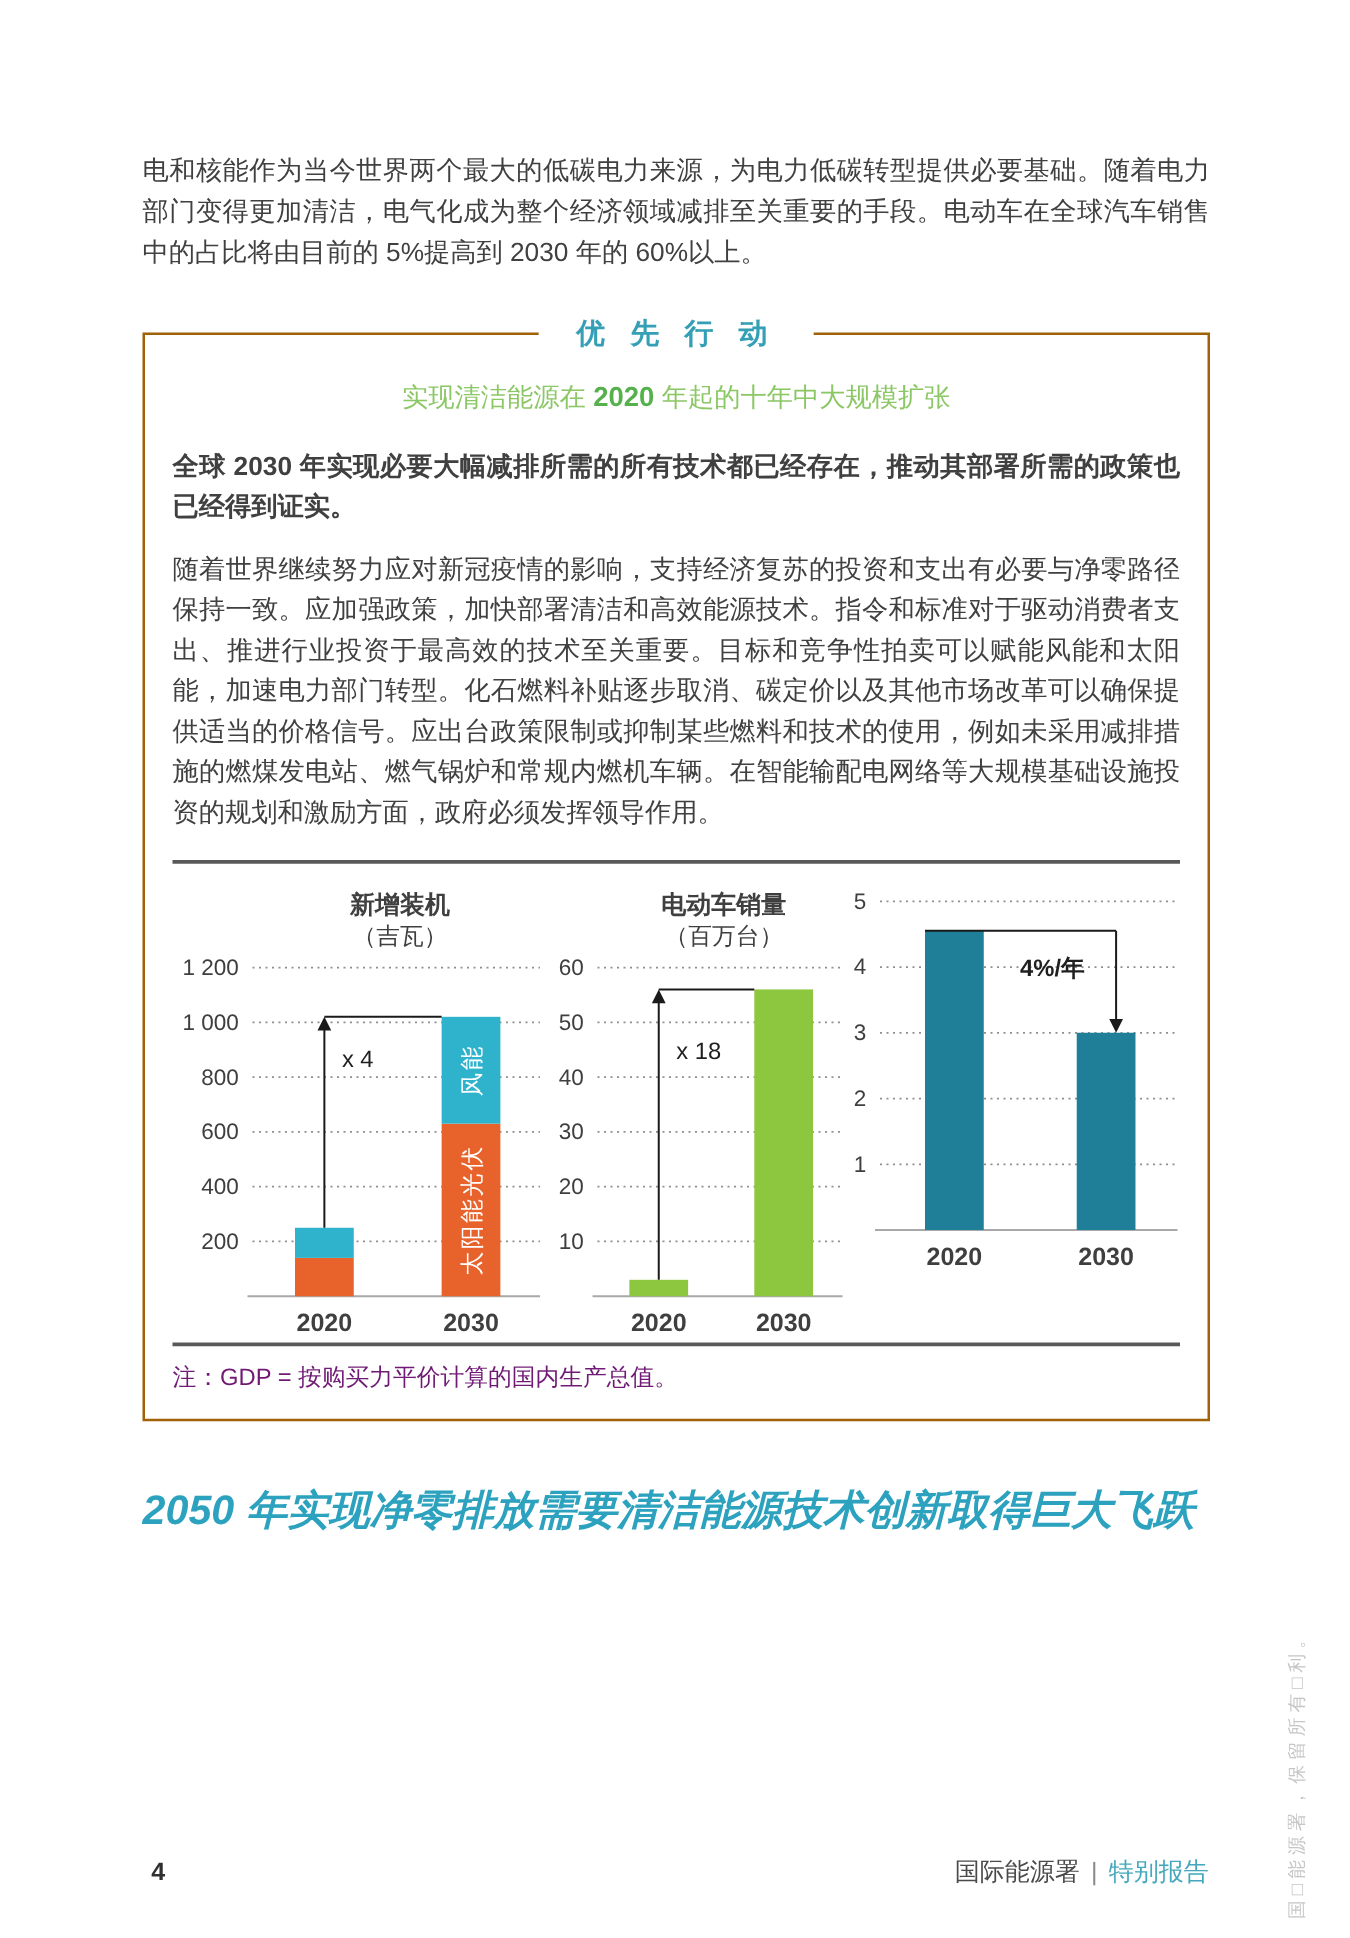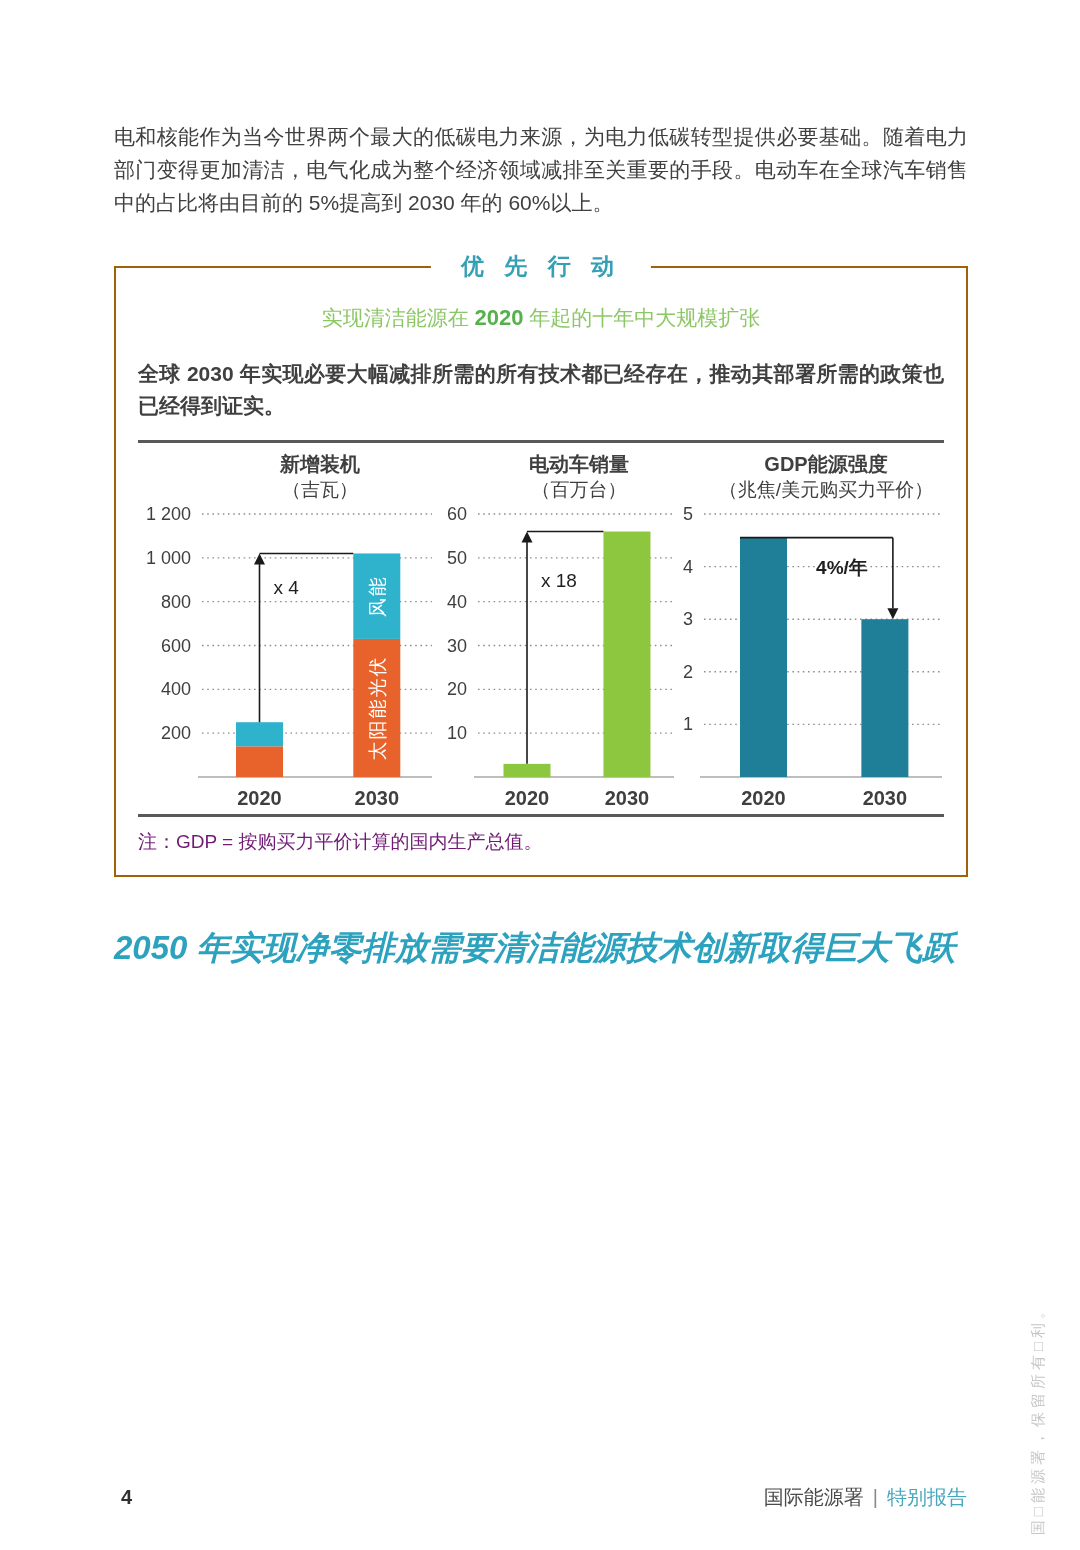--- a/index.html
+++ b/index.html
@@ -19,21 +19,21 @@
     letter-spacing:7px;white-space:nowrap;line-height:30px;
   }
   .box-subtitle{text-align:center;color:#8cc766;font-size:21px;margin:6px 0 26px;font-weight:500;}
   .box-subtitle b{color:#55b14b;font-size:22px;}
   .lead{font-weight:bold;font-size:21px;line-height:1.55;text-align:justify;margin-bottom:17px;}
   .box-body{font-size:21px;line-height:1.55;text-align:justify;margin-bottom:21px;}
   .fig-title{font-size:20px;margin-bottom:13px;}
   .fig-title b{font-size:20px;}
   
   .figure-rule{border:none;border-top:3px solid #595959;margin:0;}
-  .charts{display:flex;justify-content:space-between;padding:8px 2px 0;}
+  .charts{display:flex;justify-content:space-between;padding:20px 2px 0;}
   .chart-header{text-align:center;white-space:nowrap;margin-bottom:2px;}
   .chart-header .t{font-size:20px;font-weight:bold;color:#3f3f3f;line-height:26px;}
   .chart-header .u{font-size:19px;color:#3f3f3f;line-height:25px;}
   svg{display:block;overflow:visible;}
   .grid{stroke:#8f8f8f;stroke-width:1.4;stroke-dasharray:1.6 3.6;fill:none;}
   .axis{stroke:#a9a9a9;stroke-width:1.6;}
   .ann{stroke:#1a1a1a;stroke-width:1.6;fill:none;}
   .annfill{fill:#1a1a1a;stroke:none;}
   text.tick{font-size:18px;fill:#3f3f3f;font-family:"Liberation Sans","DejaVu Sans",sans-serif;}
   text.cat{font-size:20px;font-weight:bold;fill:#3f3f3f;font-family:"Liberation Sans","DejaVu Sans",sans-serif;}
@@ -67,20 +67,21 @@
 
     <p class="intro">电和核能作为当今世界两个最大的低碳电力来源，为电力低碳转型提供必要基础。随着电力部门变得更加清洁，电气化成为整个经济领域减排至关重要的手段。电动车在全球汽车销售中的占比将由目前的 5%提高到 2030 年的 60%以上。</p>
 
     <div class="priority-box">
       <div class="box-title">优 先 行 动</div>
 
       <div class="box-subtitle"><span>实现清洁能源在 </span><b>2020</b><span> 年起的十年中大规模扩张</span></div>
 
       <p class="lead">全球 2030 年实现必要大幅减排所需的所有技术都已经存在，推动其部署所需的政策也已经得到证实。</p>
 
+      <p class="box-body">随着世界继续努力应对新冠疫情的影响，支持经济复苏的投资和支出有必要与净零路径保持一致。应加强政策，加快部署清洁和高效能源技术。指令和标准对于驱动消费者支出、推进行业投资于最高效的技术至关重要。目标和竞争性拍卖可以赋能风能和太阳能，加速电力部门转型。化石燃料补贴逐步取消、碳定价以及其他市场改革可以确保提供适当的价格信号。应出台政策限制或抑制某些燃料和技术的使用，例如未采用减排措施的燃煤发电站、燃气锅炉和常规内燃机车辆。在智能输配电网络等大规模基础设施投资的规划和激励方面，政府必须发挥领导作用。</p>
 
 
       <div class="figure">
         <hr class="figure-rule">
         <div class="charts">
 
           <div class="chart-panel">
             <div class="chart-header" style="padding-left:62px;">
               <div class="t">新增装机</div>
               <div class="u">（吉瓦）</div>
@@ -142,24 +143,20 @@
                   <text x="188.96" y="301" text-anchor="middle" class="cat">2030</text>
                   <line x1="89" y1="259.85" x2="89" y2="36.53333333333333" class="ann"></line>
                   <polygon points="83.5,38.53333333333333 94.5,38.53333333333333 89,27.53333333333333" class="annfill"></polygon>
                   <line x1="89" y1="27.53333333333333" x2="165.46" y2="27.53333333333333" class="ann"></line>
                   <text x="103" y="83.28933333333333" class="annlabel">x 18</text>
                 </svg>
               </div>
           </div>
 
           <div class="chart-panel">
-            <div class="chart-header" style="padding-left:24px;">
-              <div class="t">GDP能源强度</div>
-              <div class="u">（兆焦/美元购买力平价）</div>
-            </div>
             <div>
                 <svg width="268" height="310" viewBox="0 0 268 310">
                   <line x1="24" y1="220.4" x2="262" y2="220.4" class="grid"></line>
                   <text x="13" y="226.4" text-anchor="end" class="tick">1</text>
                   <line x1="24" y1="167.8" x2="262" y2="167.8" class="grid"></line>
                   <text x="13" y="173.8" text-anchor="end" class="tick">2</text>
                   <line x1="24" y1="115.20000000000002" x2="262" y2="115.20000000000002" class="grid"></line>
                   <text x="13" y="121.20000000000002" text-anchor="end" class="tick">3</text>
                   <line x1="24" y1="62.599999999999994" x2="262" y2="62.599999999999994" class="grid"></line>
                   <text x="13" y="68.6" text-anchor="end" class="tick">4</text>

